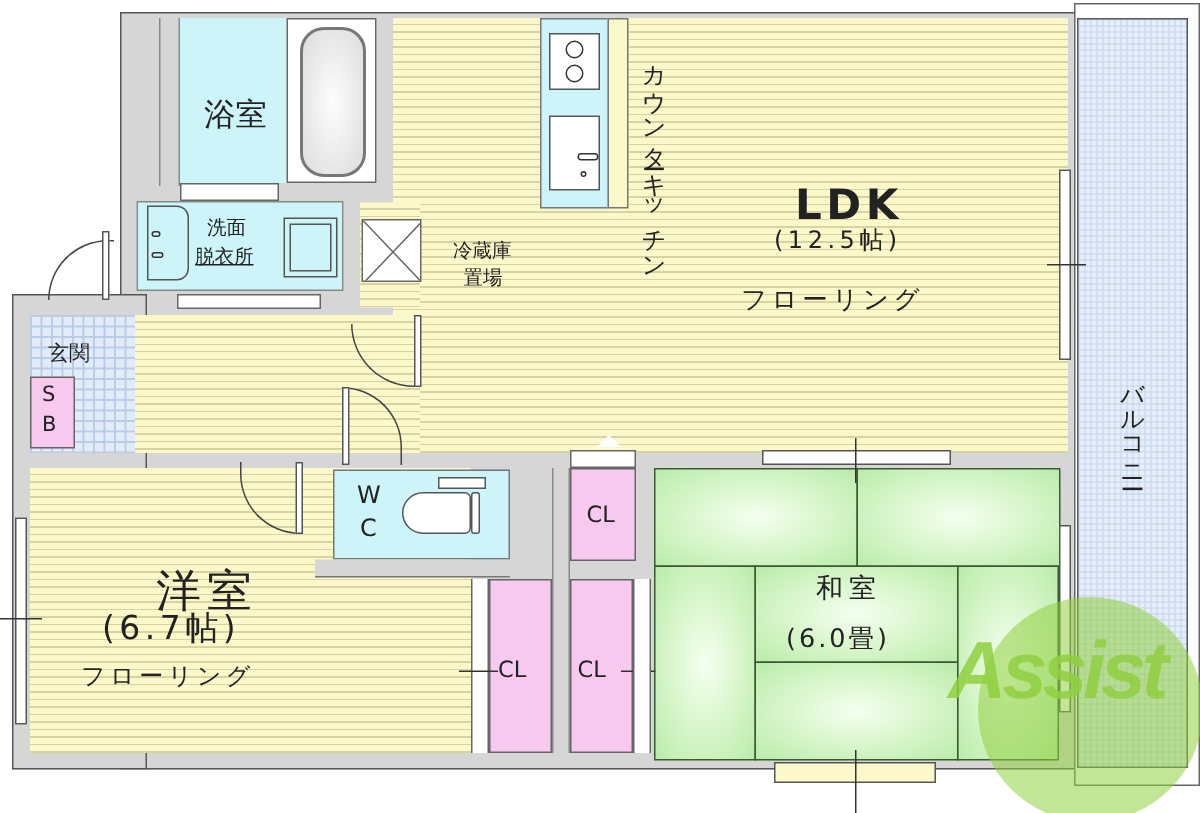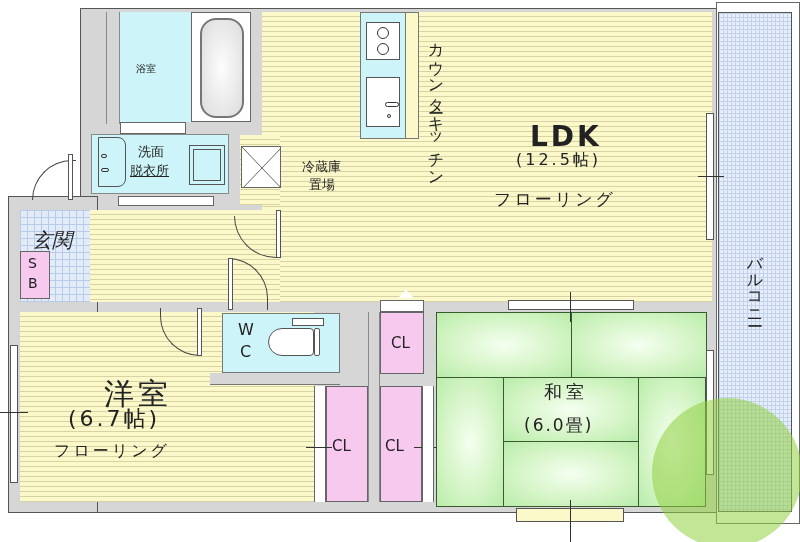--- a/index.html
+++ b/index.html
@@ -58,37 +58,37 @@
 <div class="label" style="left:302px;top:158px;font-size:13px;">冷蔵庫</div>
 <div class="label" style="left:309px;top:176px;font-size:13px;">置場</div>
 
 <div class="abs wall" style="left:92px;top:12px;width:28px;height:112px;border-right:1px solid #888;">
   <div class="abs" style="left:14px;top:0;width:1px;height:112px;background:#888;"></div>
 </div>
 <div class="abs wet" style="left:120px;top:12px;width:72px;height:110px;"></div>
 <div class="abs" style="left:191px;top:12px;width:60px;height:110px;background:#fff;border:1px solid #666;">
   <div class="abs" style="left:8px;top:5px;width:44px;height:100px;border:2px solid #777;border-radius:16px;background:radial-gradient(ellipse at center,#fdfdfd,#dcdcdc);"></div>
 </div>
-<div class="label" style="left:136px;top:62px;font-size:10px;">浴室</div>
+<div class="label" style="left:136px;top:62px;font-size:21px;">浴室</div>
 <div class="abs" style="left:120px;top:122px;width:66px;height:12px;background:#fff;border:1px solid #666;"></div>
 
 <div class="abs wet" style="left:91px;top:134px;width:138px;height:60px;border:1px solid #888;"></div>
 <div class="abs" style="left:98px;top:137px;width:28px;height:50px;background:#cdf4f8;border:1px solid #555;border-radius:0 8px 8px 0;">
   <div class="abs" style="left:2px;top:16px;width:6px;height:4px;border:1px solid #333;border-radius:2px;"></div>
   <div class="abs" style="left:2px;top:30px;width:8px;height:4px;border:1px solid #333;border-radius:2px;"></div>
 </div>
 <div class="abs" style="left:189px;top:145px;width:36px;height:40px;background:#cdf4f8;border:1px solid #555;">
   <div class="abs" style="left:3px;top:3px;width:28px;height:32px;border:1px solid #555;"></div>
 </div>
 <div class="label" style="left:138px;top:143px;font-size:13px;">洗面</div>
 <div class="label" style="left:130px;top:162px;font-size:13px;text-decoration:underline;">脱衣所</div>
 <div class="abs" style="left:118px;top:196px;width:96px;height:10px;background:#fff;border:1px solid #666;"></div>
 
 <div class="abs tile" style="left:20px;top:210px;width:70px;height:92px;"></div>
-<div class="label" style="left:32px;top:227px;font-size:20px;font-style:italic;">玄関</div>
+<div class="label" style="left:32px;top:227px;font-size:14px;">玄関</div>
 <div class="abs closet" style="left:20px;top:251px;width:30px;height:48px;"></div>
 <div class="label" style="left:28px;top:255px;font-size:14px;">S</div>
 <div class="label" style="left:28px;top:275px;font-size:14px;">B</div>
 <div class="abs" style="left:32px;top:160px;width:44px;height:40px;border-top:1px solid #444;border-left:1px solid #444;border-top-left-radius:44px;"></div>
 <div class="abs" style="left:68px;top:154px;width:5px;height:46px;background:#fff;border:1px solid #555;"></div>
 
 <div class="abs" style="left:234px;top:216px;width:42px;height:42px;border-bottom:1px solid #444;border-left:1px solid #444;border-bottom-left-radius:42px;"></div>
 <div class="abs" style="left:276px;top:210px;width:5px;height:48px;background:#fff;border:1px solid #555;"></div>
 <div class="abs" style="left:228px;top:258px;width:40px;height:52px;border-top:1px solid #444;border-right:1px solid #444;border-top-right-radius:40px;"></div>
 <div class="abs" style="left:228px;top:258px;width:5px;height:52px;background:#fff;border:1px solid #555;"></div>
@@ -145,13 +145,14 @@
 <div class="label" style="left:524px;top:414px;font-size:17px;letter-spacing:2px;">(6.0畳)</div>
 <div class="abs window" style="left:516px;top:508px;width:108px;height:14px;background:#fbf8c9;"></div>
 <div class="abs" style="left:570px;top:500px;width:1px;height:42px;background:#333;"></div>
 <div class="abs window" style="left:706px;top:350px;width:8px;height:125px;"></div>
 
 <div class="abs window" style="left:508px;top:300px;width:126px;height:10px;"></div>
 <div class="abs" style="left:570px;top:292px;width:1px;height:30px;background:#333;"></div>
 
 <div class="abs" style="left:632px;top:388px;width:170px;height:160px;">
   <div class="abs" style="left:20px;top:10px;width:150px;height:150px;border-radius:50%;background:rgba(143,207,63,0.55);"></div>
+  <div class="label" style="left:0;top:28px;font-size:54px;font-weight:bold;font-style:italic;color:rgba(143,207,63,0.85);letter-spacing:-3px;font-family:'Liberation Sans',sans-serif;">Assist</div>
 </div>
 
 </body></html>

